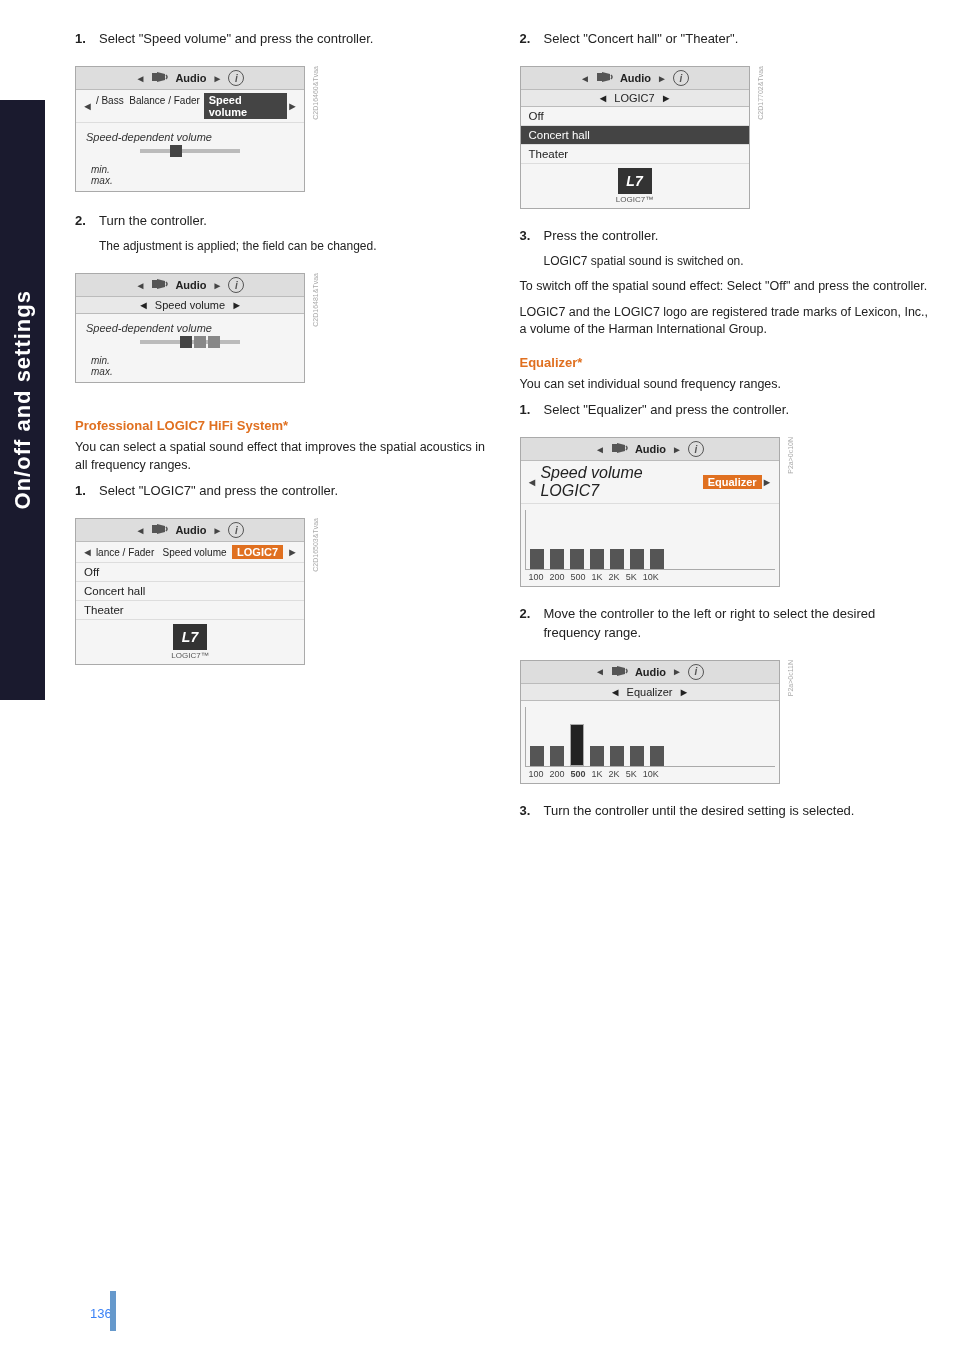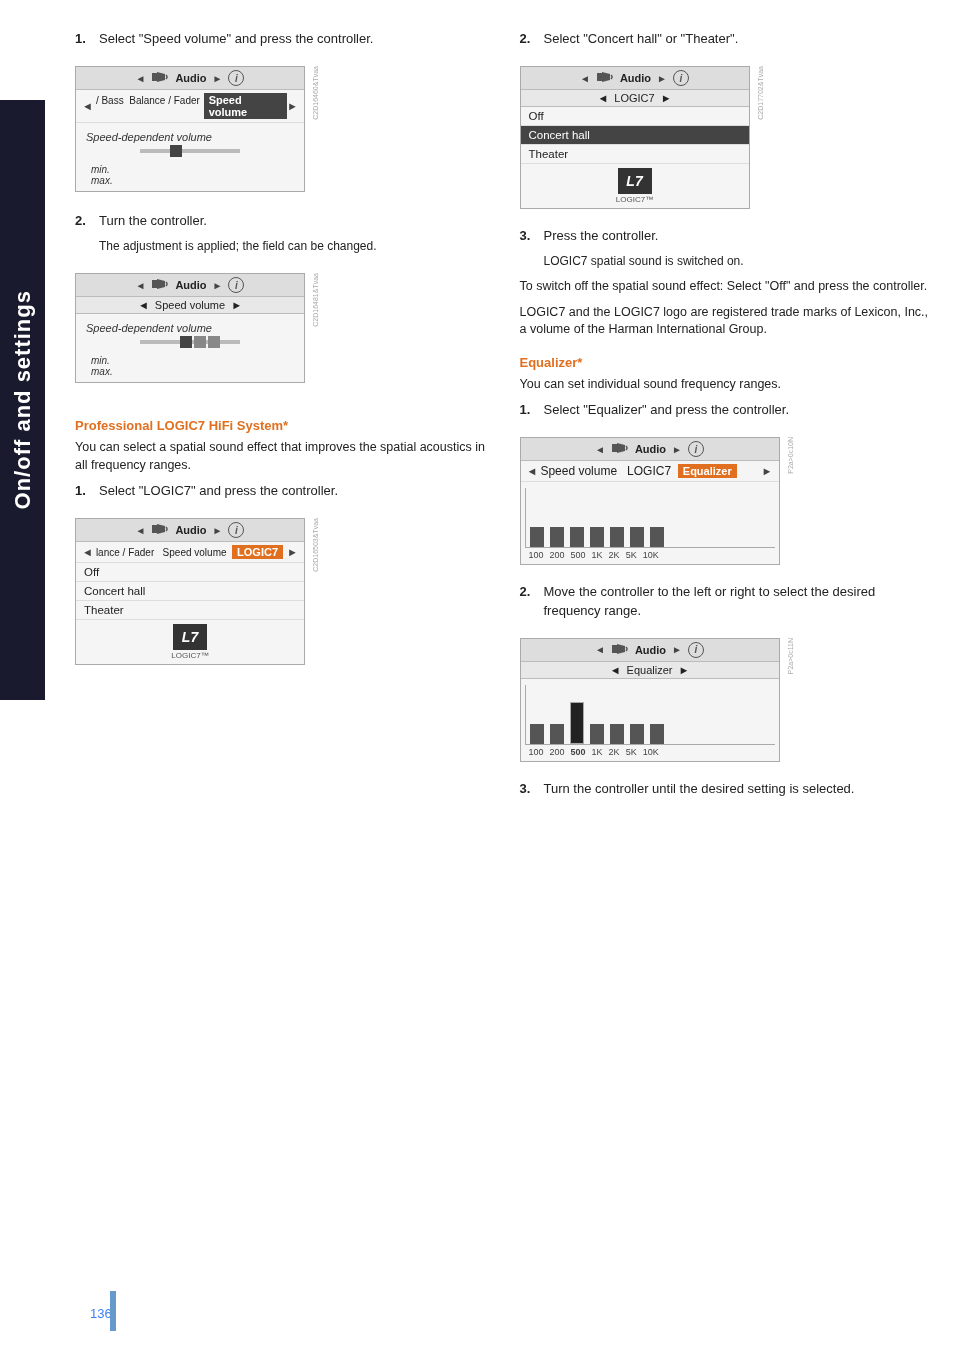--- a/index.html
+++ b/index.html
@@ -548,21 +548,21 @@
               <polygon points="6,2 6,12 14,10 14,4" fill="#555"></polygon>
               <path d="M15,5 Q17,7 15,9" stroke="#555" stroke-width="1.5" fill="none"></path>
             </svg>
           </span>
           <span>Audio</span>
           <span class="arrow">►</span>
           <div class="settings-circle">i</div>
         </div>
         <div class="screen-nav-row">
           <span class="nav-arrow-left">◄</span>
-          <span style="font-size:12px;">Speed volume &nbsp; LOGIC7 &nbsp;</span>
+          <span style="font-size:16px;font-style:italic;">Speed volume &nbsp; LOGIC7 &nbsp;</span>
           <span class="nav-highlight-orange">Equalizer</span>
           <span class="nav-arrow-right">►</span>
         </div>
 
         <div class="eq-area">
           <div class="eq-bars">
             <div class="eq-bar-group">
               <div class="eq-bar" style="height:20px;"></div>
             </div>
             <div class="eq-bar-group">

